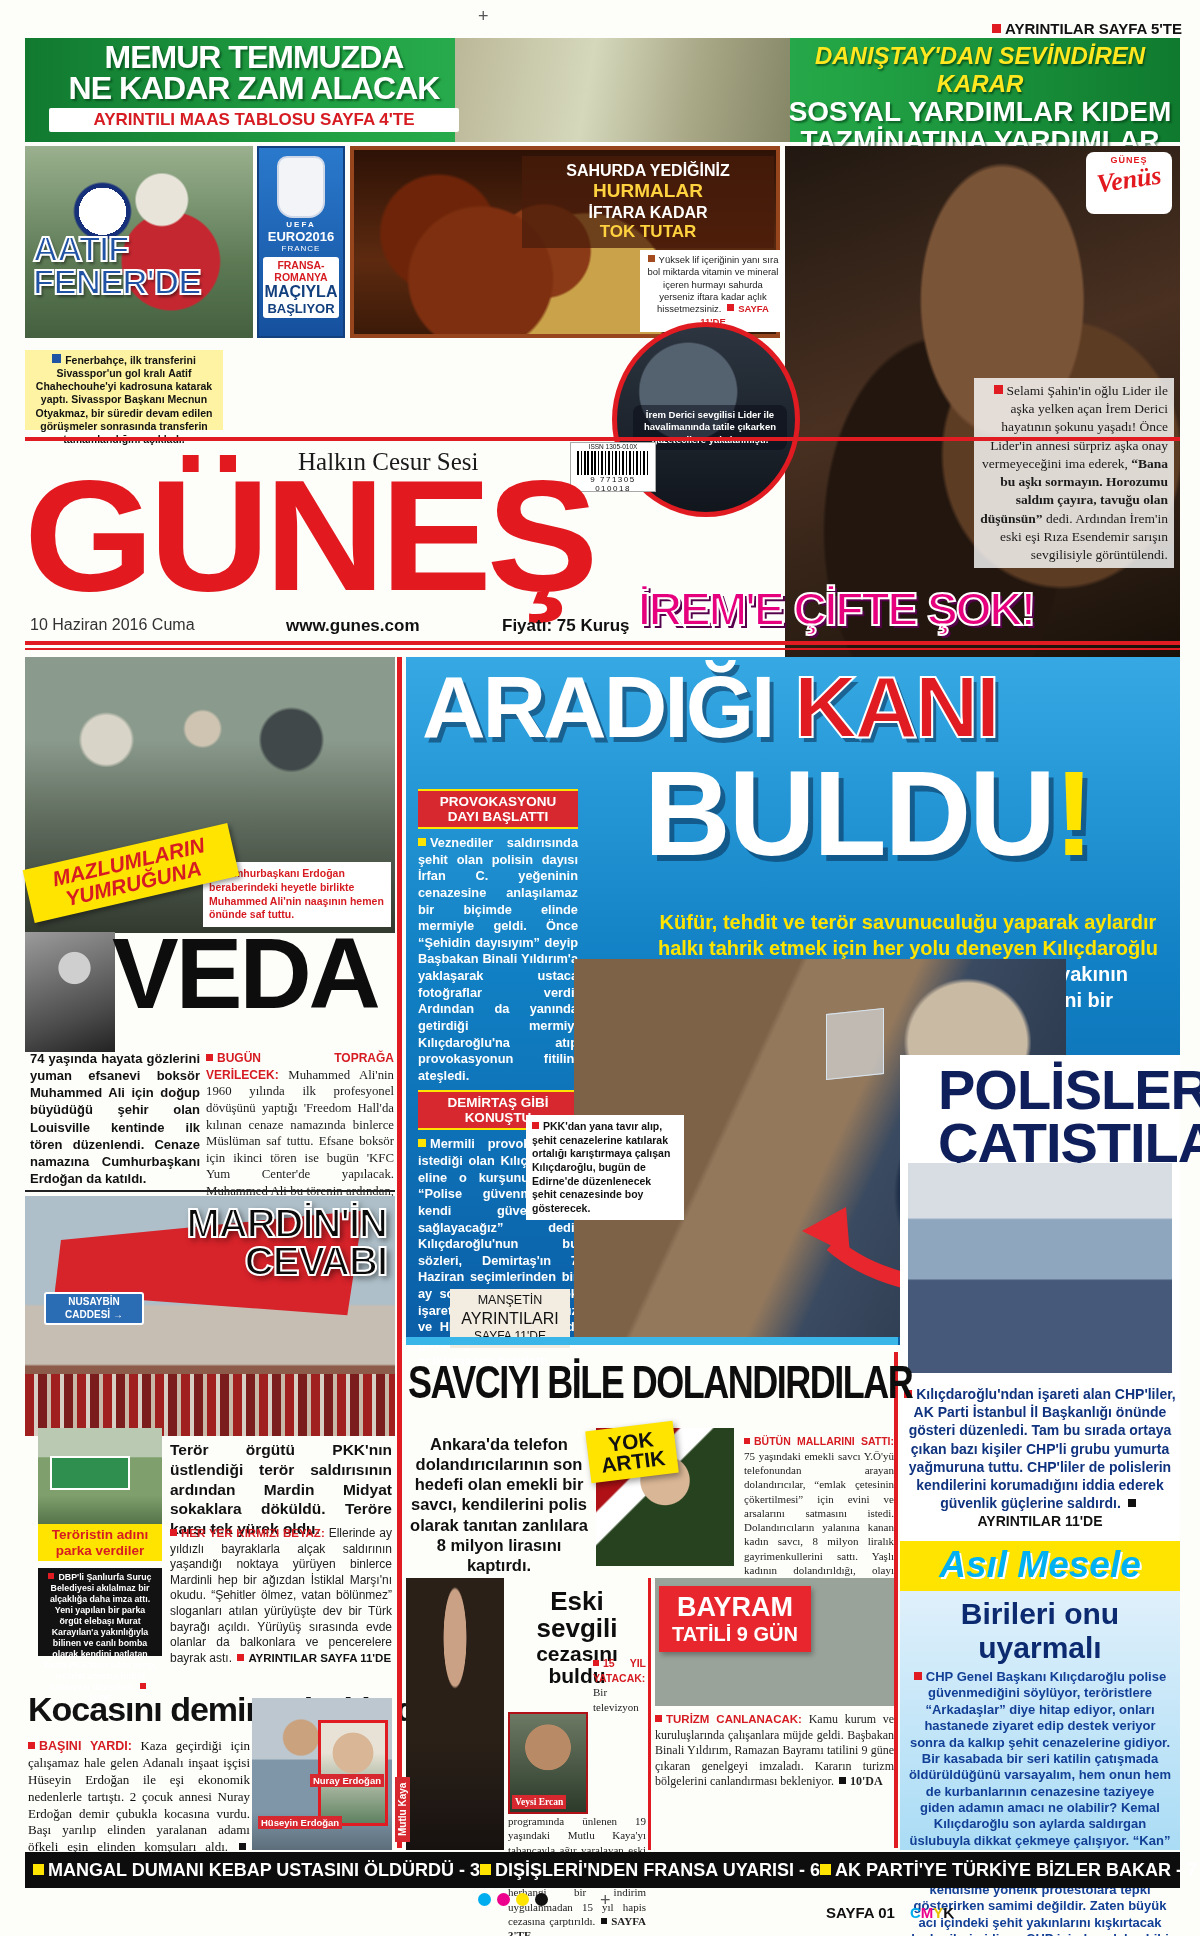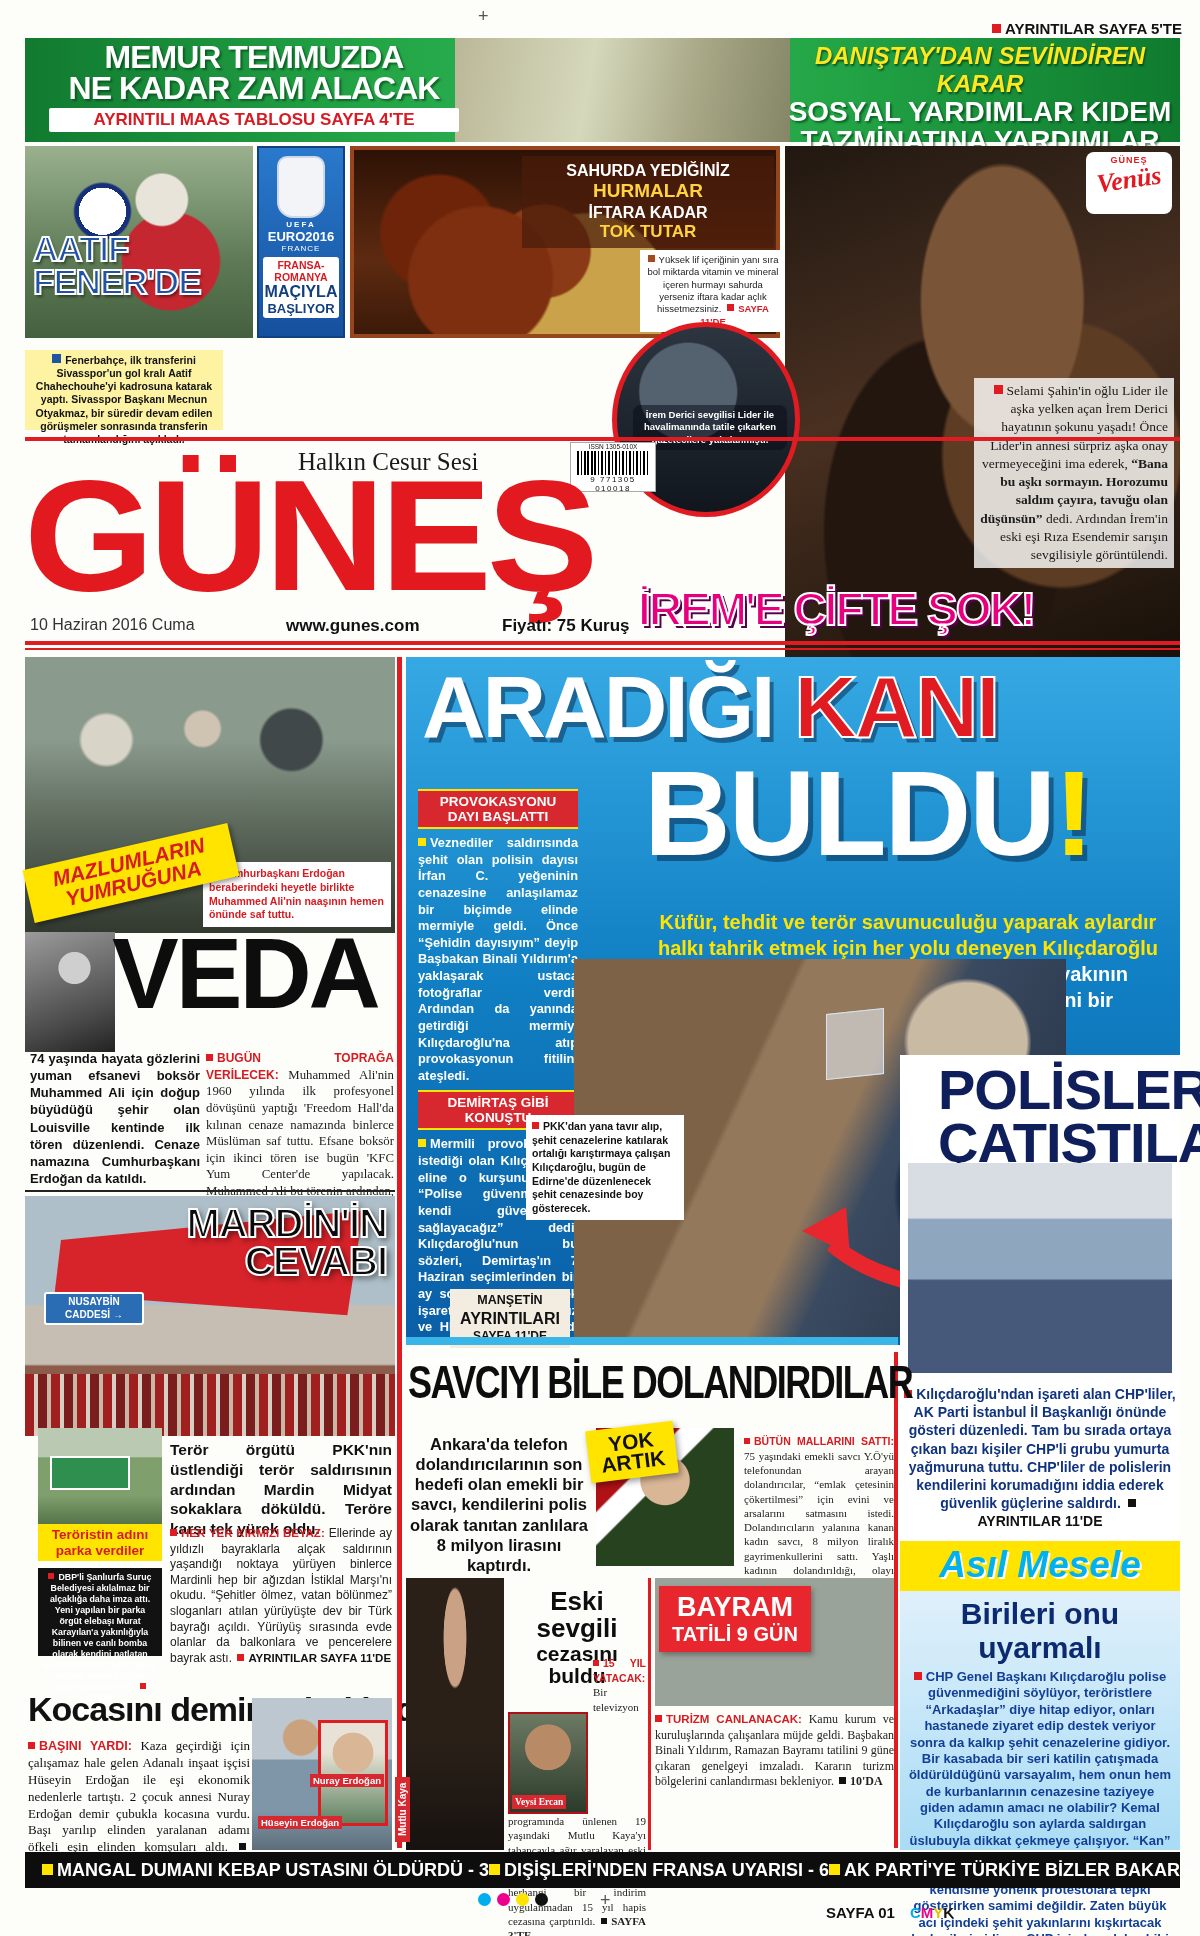--- a/index.html
+++ b/index.html
@@ -67,21 +67,21 @@
           text-shadow:4px 5px 0 rgba(4,35,70,.5);}
   .main-h .w{color:#fff;} .main-h .r{color:#e11b22;-webkit-text-stroke:2px #fff;}
   .main-h2{font-weight:900;font-size:120px;letter-spacing:-2px;color:#fff;line-height:1;white-space:nowrap;
            text-shadow:5px 6px 0 rgba(4,35,70,.5);}
   .bang{color:#ffe400;}
   .redstrip{background:#d7282f;border-top:2px solid #ffe400;border-bottom:2px solid #ffe400;
             color:#fff;font-weight:900;font-size:13.5px;padding:3px 5px;text-align:center;}
   .mainpara{color:#fff;font-weight:700;font-size:12.8px;line-height:1.3;text-align:justify;}
   .deck{font-weight:900;font-size:20px;line-height:1.3;text-align:center;}
   .deck .y{color:#ffe400;} .deck .w{color:#fff;}
-  .manset{background:#f2ece1;text-align:center;font-weight:700;color:#111;padding:4px 2px;line-height:1.25;}
+  .manset{background:#f2ece1;text-align:center;font-weight:400;color:#111;padding:4px 2px;line-height:1.25;}
   .cyan-strip{background:#3ab5e8;}
   
   .flagph{background:linear-gradient(180deg,#aebfc9 0 45%,#c6beb2 46% 70%,#8c5b4a 71% 100%);overflow:hidden;}
   .flag{position:absolute;left:8%;top:6%;width:86%;height:56%;background:#d7232a;
         clip-path:polygon(2% 22%,97% 0%,92% 78%,0% 62%);box-shadow:2px 4px 8px rgba(0,0,0,.35);}
   .crowd{position:absolute;left:0;bottom:0;width:100%;height:26%;
      background:repeating-linear-gradient(90deg,#a02020 0 9px,#d8cfc4 9px 13px,#7b1d1d 13px 22px,#c8b8a8 22px 26px);}
   .roadsign{background:#2a6db5;border:2px solid #fff;color:#fff;font-weight:900;font-size:10px;
             text-align:center;line-height:1.25;border-radius:3px;padding:2px;}
   .mardin-h{font-weight:900;font-size:40px;line-height:.95;letter-spacing:-1px;color:#0b0b0b;
@@ -99,21 +99,21 @@
   
   .savci-h{font-weight:900;font-size:36px;letter-spacing:-1.5px;white-space:nowrap;color:#0d0d0d;
            transform:scaleY(1.28);transform-origin:left top;}
   .deck-b{font-weight:900;font-size:16.5px;line-height:1.22;text-align:center;color:#101010;}
   .sticker{background:#ffe400;color:#111;font-weight:900;font-size:21px;line-height:.95;padding:6px 12px;
            transform:rotate(-7deg);box-shadow:2px 3px 6px rgba(0,0,0,.4);text-align:center;}
   .small-serif{font-family:"Liberation Serif",serif;font-size:11px;line-height:1.3;color:#222;text-align:justify;}
   .eski-h{font-weight:900;font-size:21px;line-height:1.05;text-align:center;color:#0d0d0d;}
   .redbox-label{background:#d7282f;color:#fff;font-weight:900;font-size:9.5px;text-align:center;padding:1px 3px;}
   .bayram-red{background:#e8262d;color:#fff;font-weight:900;text-align:center;box-shadow:2px 3px 5px rgba(0,0,0,.3);}
-  .strip{background:#0d0d0d;display:flex;align-items:center;justify-content:space-between;padding:0 17px;}
+  .strip{background:#0d0d0d;display:flex;align-items:center;justify-content:space-between;padding:0 8px;}
   .strip span.t{color:#fff;font-weight:900;font-size:18px;white-space:nowrap;}
   .dot{display:inline-block;width:13px;height:13px;border-radius:50%;margin-right:6px;}
   .reg{color:#555;font-size:18px;font-weight:400;}
   .vlabel{background:#d7282f;color:#fff;font-weight:900;font-size:10px;padding:2px 6px;
           transform:rotate(-90deg);transform-origin:left bottom;white-space:nowrap;}
 </style>
 </head>
 <body>
 
 <div id="page">

